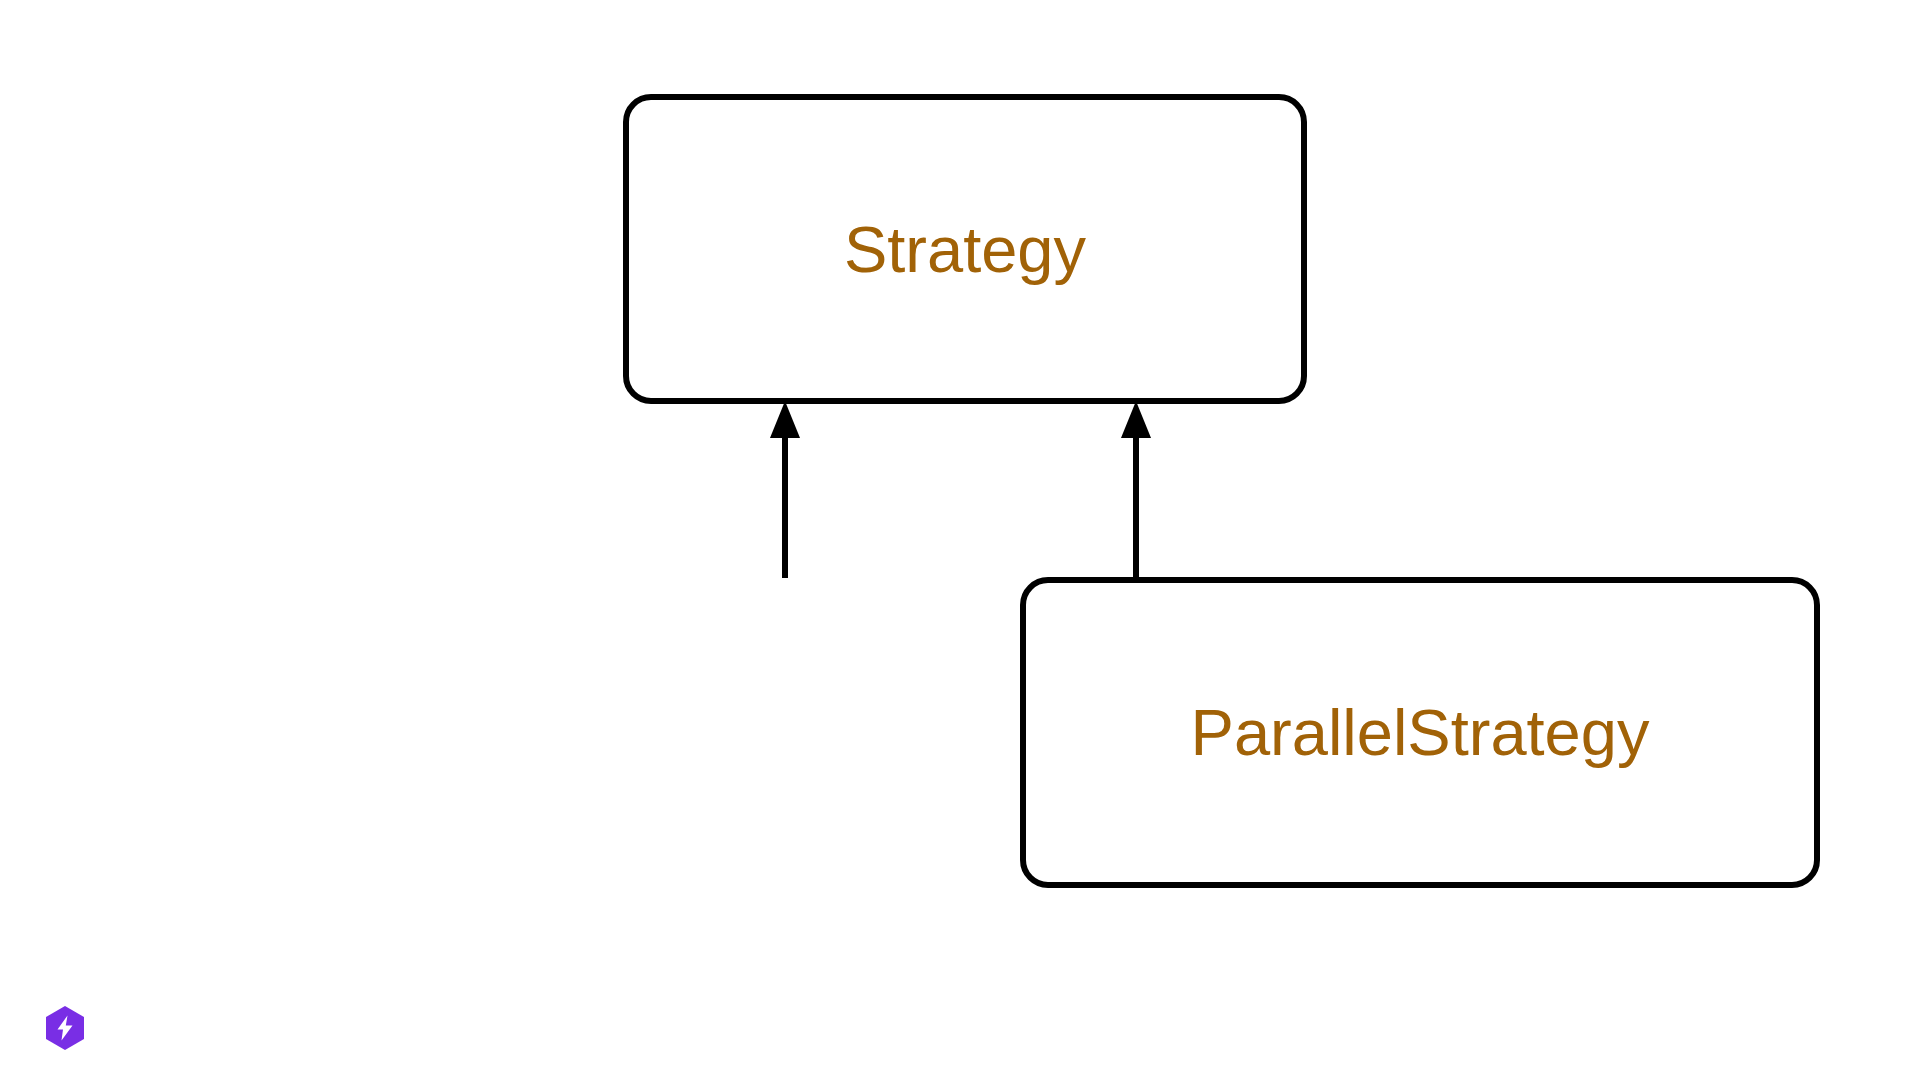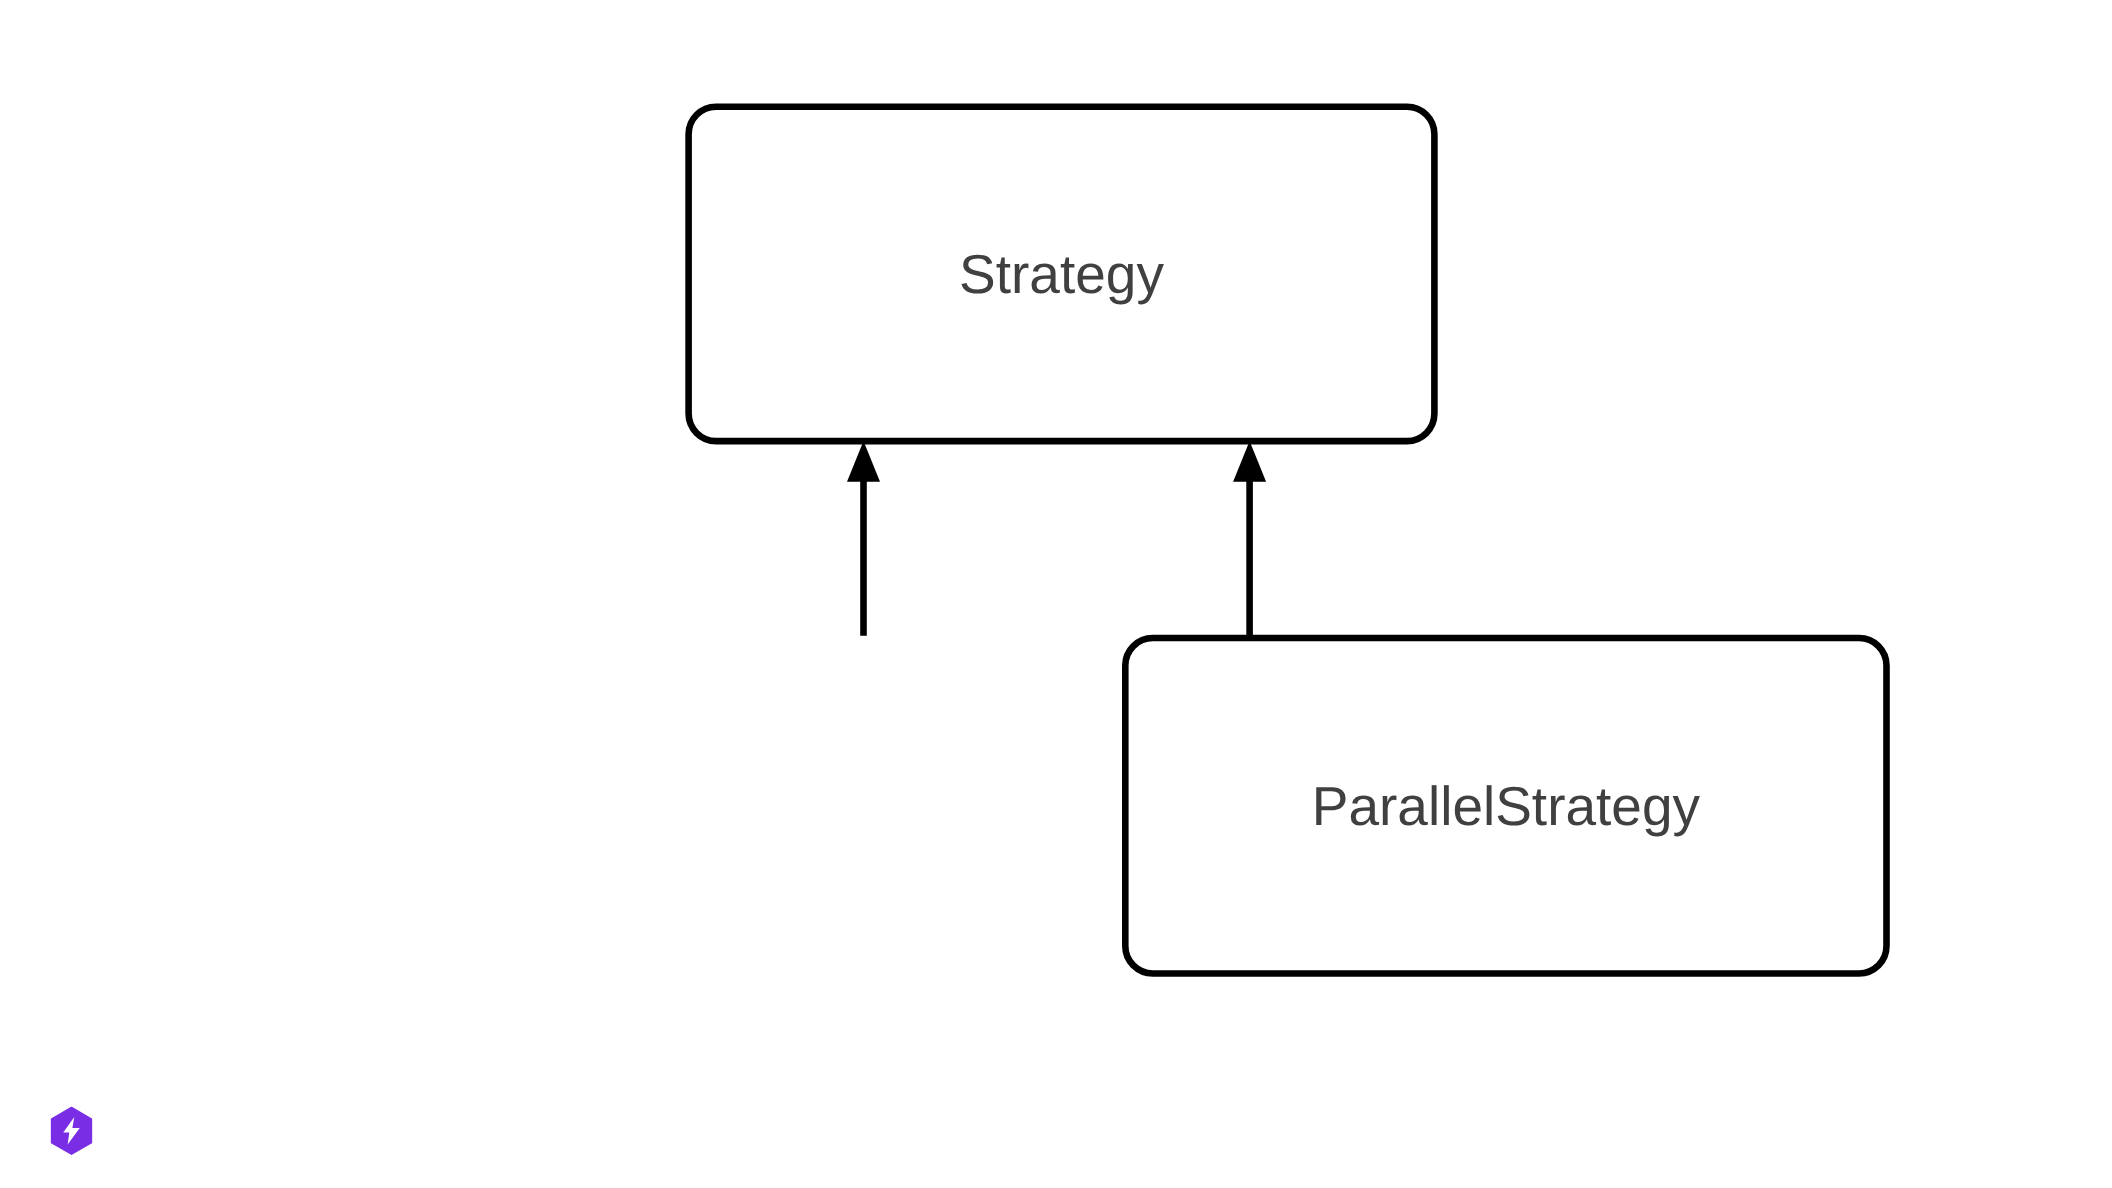--- a/index.html
+++ b/index.html
@@ -25,29 +25,29 @@
     position: absolute;
     box-sizing: border-box;
     background: #ffffff;
     border: 6px solid #000000;
     border-radius: 28px;
     display: flex;
     align-items: center;
     justify-content: center;
   }
   .node-label {
-    color: #404040;
-    font-size: 50px;
+    color: #a16207;
+    font-size: 65px;
     line-height: 1;
     white-space: nowrap;
     letter-spacing: 0px;
   }
   .node-strategy        { left: 623px;  top: 94px;  width: 684px; height: 310px; }
   .node-single-device   { left: 118px;  top: 576px; width: 792px; height: 312px; }
-  .node-parallel        { left: 1020px; top: 577px; width: 698px; height: 311px; text-align: center; }
+  .node-parallel        { left: 1020px; top: 577px; width: 800px; height: 311px; text-align: center; }
   .logo {
     position: absolute;
     left: 46px;
     top: 1006px;
     width: 38px;
     height: 44px;
   }
 </style>
 </head>
 <body>

